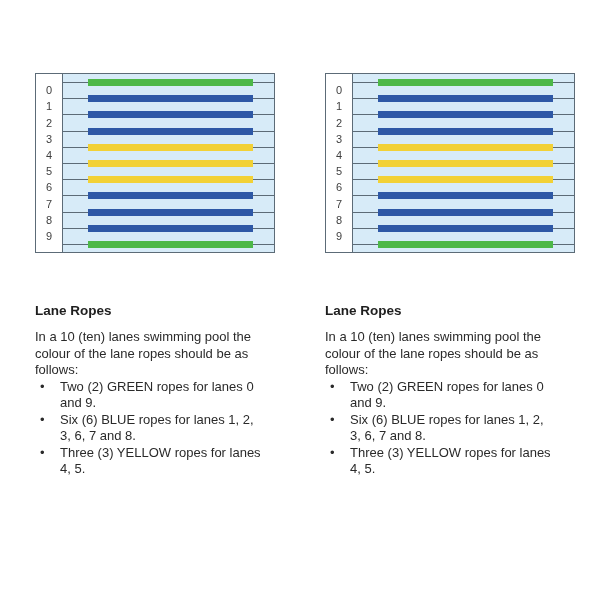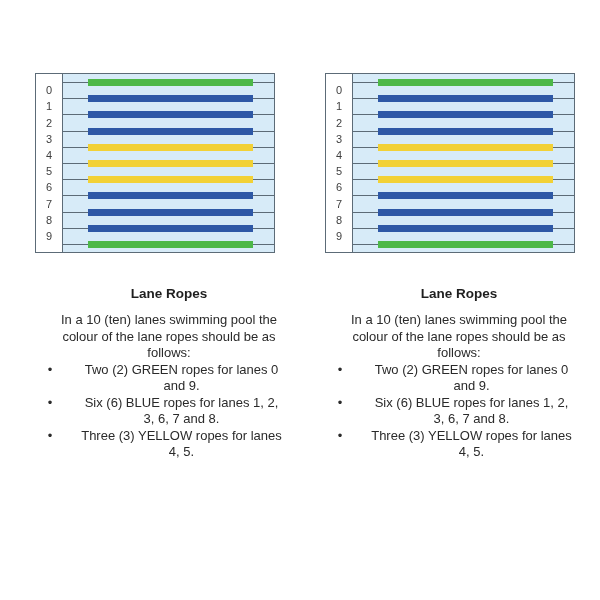--- a/index.html
+++ b/index.html
@@ -55,23 +55,22 @@
   }
   .rope {
     position: absolute;
     left: 25px;
     right: 21px;
     top: -3px;
     height: 7px;
   }
 
   .textblock {
-    margin-top: 32px;
+    margin-top: 49px;
     width: 268px;
-    text-align: center;
   }
   .tb-heading {
     margin: 0 0 10px 0;
     font-size: 13.5px;
     line-height: 17px;
     font-weight: bold;
     color: #1e1e1e;
   }
   .intro {
     margin: 0;

